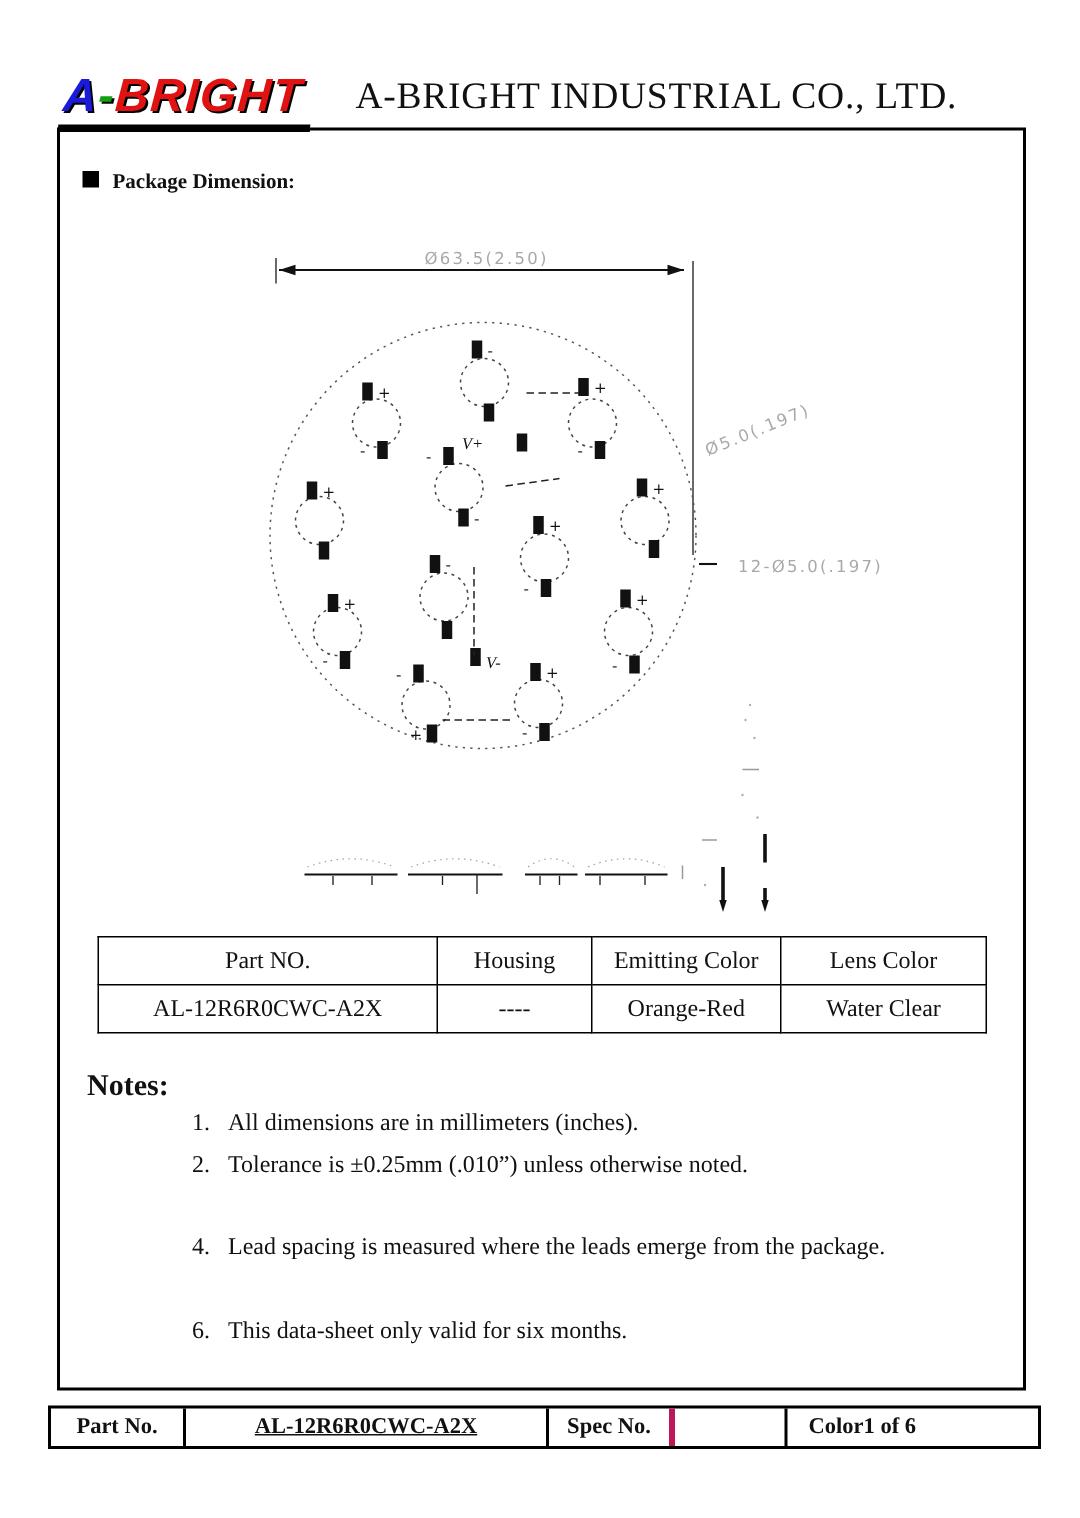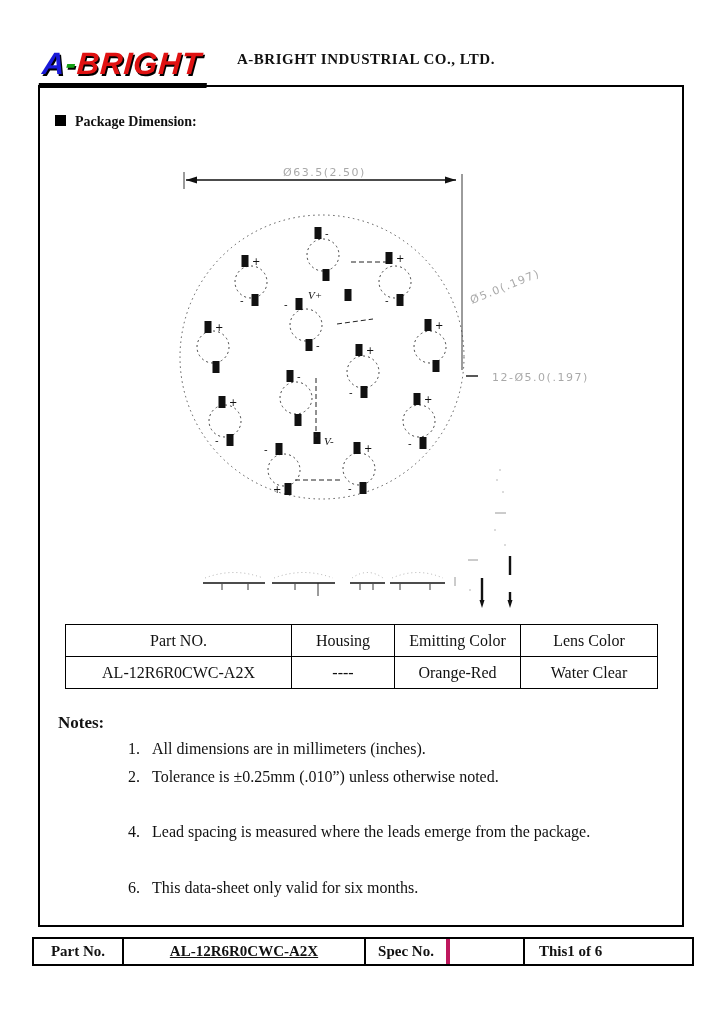--- a/index.html
+++ b/index.html
@@ -5,21 +5,21 @@
   html,body{margin:0;padding:0;background:#fff;}
   #page{position:relative;width:720px;height:1012px;background:#fff;
         font-family:"Liberation Serif",serif;color:#111;overflow:hidden;}
 
   
   #logo{position:absolute;left:40px;top:46px;display:inline-block;
         border-bottom:5px solid #000;padding:0 6px 1px 2px;
         font-family:"Liberation Sans",sans-serif;font-style:italic;font-weight:bold;
         font-size:31px;letter-spacing:1px;transform:skew(-4deg);}
   #logo .lg{text-shadow:1.5px 1.5px 0 #000;}
-  #company{position:absolute;left:237px;top:51px;font-size:15px;font-weight:bold;
+  #company{position:absolute;left:237px;top:51px;font-size:25px;font-weight:normal;
            letter-spacing:.5px;white-space:nowrap;}
 
   
   #main-box{position:absolute;left:38px;top:85px;width:642px;height:838px;
             border:2px solid #000;}
 
   
   #section-heading{position:absolute;left:55px;top:114px;font-size:14px;font-weight:bold;}
   #section-heading .sq{display:inline-block;width:11px;height:11px;background:#000;
                        margin-right:9px;}
@@ -38,21 +38,21 @@
   .arc{fill:none;stroke:#888;stroke-width:.8px;stroke-dasharray:1 3;opacity:.8;}
   .ghost{stroke:#777;stroke-width:1px;opacity:.75;}
 
   
   #spec-table{position:absolute;left:65px;top:624px;border-collapse:collapse;}
   #spec-table td{border:1.5px solid #000;text-align:center;font-size:16px;
                  height:31px;padding:0;}
   .c0{width:225px;} .c1{width:102px;} .c2{width:125px;} .c3{width:136px;}
 
   
-  #notes-title{position:absolute;left:58px;top:713px;font-size:17px;font-weight:bold;}
+  #notes-title{position:absolute;left:58px;top:713px;font-size:20px;font-weight:bold;}
   .note-row{position:absolute;left:96px;width:560px;font-size:16px;white-space:nowrap;margin-left:32px;}
   .note-num{display:inline-block;width:24px;}
 
   
   #footer{position:absolute;left:32px;top:937px;width:658px;height:25px;
           border:2px solid #000;display:flex;align-items:center;font-size:15px;}
   #footer .cell{height:100%;display:flex;align-items:center;justify-content:center;
                 box-sizing:border-box;}
   #footer .b{font-weight:bold;}
   .f-partlabel{width:90px;border-right:2px solid #000;}
@@ -214,18 +214,18 @@
     <span class="note-num">6.</span><span>This data-sheet only valid for six months.</span></div>
 
   <div id="footer">
     <div class="cell b f-partlabel">Part No.</div>
     <div class="cell f-partno">
         <span>AL-12R6R0CWC-A2X</span>
       </div>
     <div class="cell b f-speclabel">Spec No.</div>
     <div class="cell f-specval"></div>
     <div class="cell b f-page">
-      <span>This</span>
+      <span>Color</span>
       <span class="f-pageval">1 of 6</span>
     </div>
   </div>
 
 </div>
 
 </body></html>

